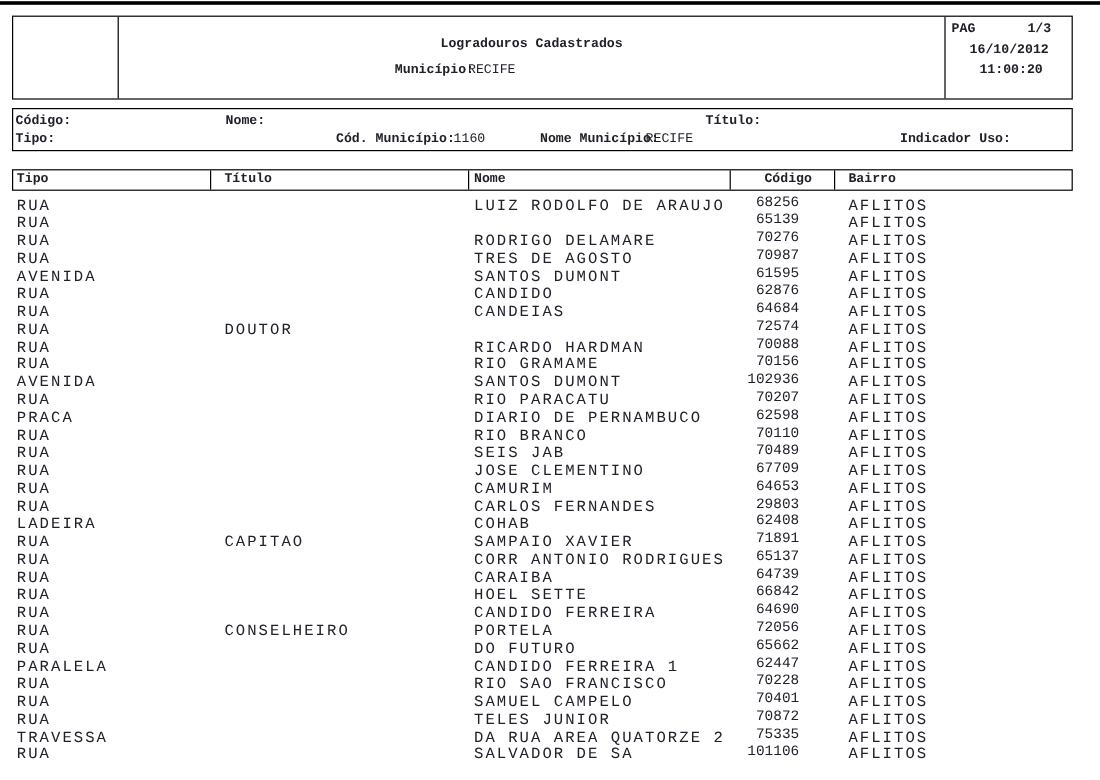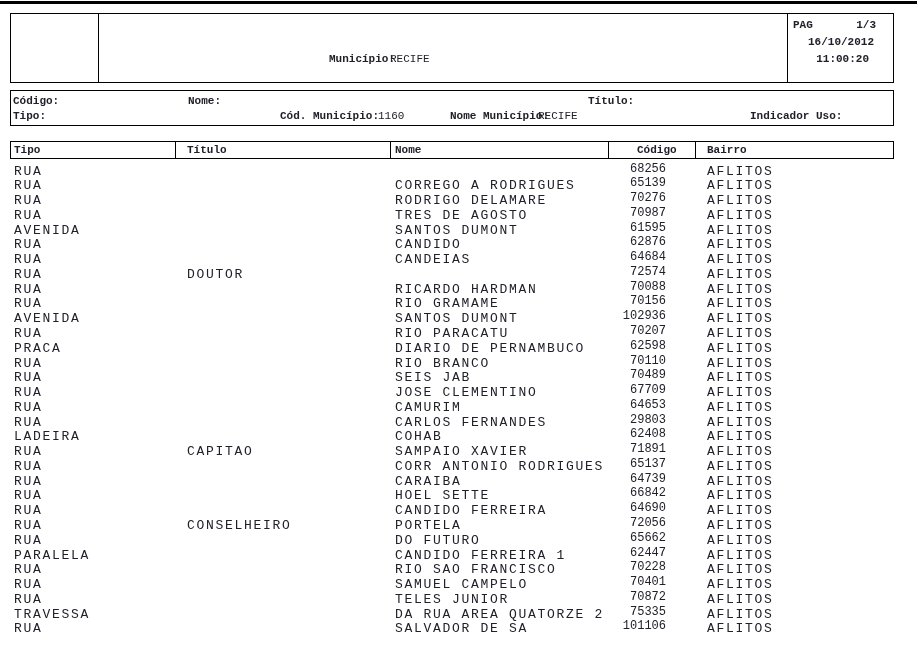--- a/index.html
+++ b/index.html
@@ -44,20 +44,21 @@
   .cell-codigo { font-size:12px; letter-spacing:0; top:-2px; width:100px; text-align:right; }
 </style>
 </head>
 <body>
 
 <div class="top-rule"></div>
 
 <div class="box header-box">
   <div class="logo-cell"></div>
   <div class="center-cell">
+    <div class="report-title">Logradouros Cadastrados</div>
     <span class="abs lbl subtitle-label">Município:</span>
     <span class="abs val subtitle-value">RECIFE</span>
   </div>
   <div class="page-cell">
     <div class="pag-line">
       <span>PAG</span>
       <span>1/3</span>
     </div>
     <div class="date-line">16/10/2012</div>
     <div class="time-line">11:00:20</div>
@@ -86,27 +87,27 @@
   <span class="abs lbl" style="left:176px;top:2px">Título</span>
   <span class="abs lbl" style="left:384px;top:2px">Nome</span>
   <span class="abs lbl" style="left:626px;top:2px">Código</span>
   <span class="abs lbl" style="left:696px;top:2px">Bairro</span>
 </div>
 
 <div id="table-body">
     <div class="trow" style="top: 164px;">
       <span class="cell" style="left: 14px;">RUA</span>
       <span class="cell" style="left: 187px;"></span>
+      <span class="cell" style="left: 395px;">LUIZ RODOLFO DE ARAUJO</span>
       <span class="cell cell-codigo" style="left: 566px;">68256</span>
       <span class="cell" style="left: 707px;">AFLITOS</span>
     </div>
     <div class="trow" style="top: 178px;">
       <span class="cell" style="left: 14px;">RUA</span>
       <span class="cell" style="left: 187px;"></span>
-      <span class="cell" style="left: 395px;">CORREGO A RODRIGUES</span>
       <span class="cell cell-codigo" style="left: 566px;">65139</span>
       <span class="cell" style="left: 707px;">AFLITOS</span>
     </div>
     <div class="trow" style="top: 193px;">
       <span class="cell" style="left: 14px;">RUA</span>
       <span class="cell" style="left: 187px;"></span>
       <span class="cell" style="left: 395px;">RODRIGO DELAMARE</span>
       <span class="cell cell-codigo" style="left: 566px;">70276</span>
       <span class="cell" style="left: 707px;">AFLITOS</span>
     </div>

